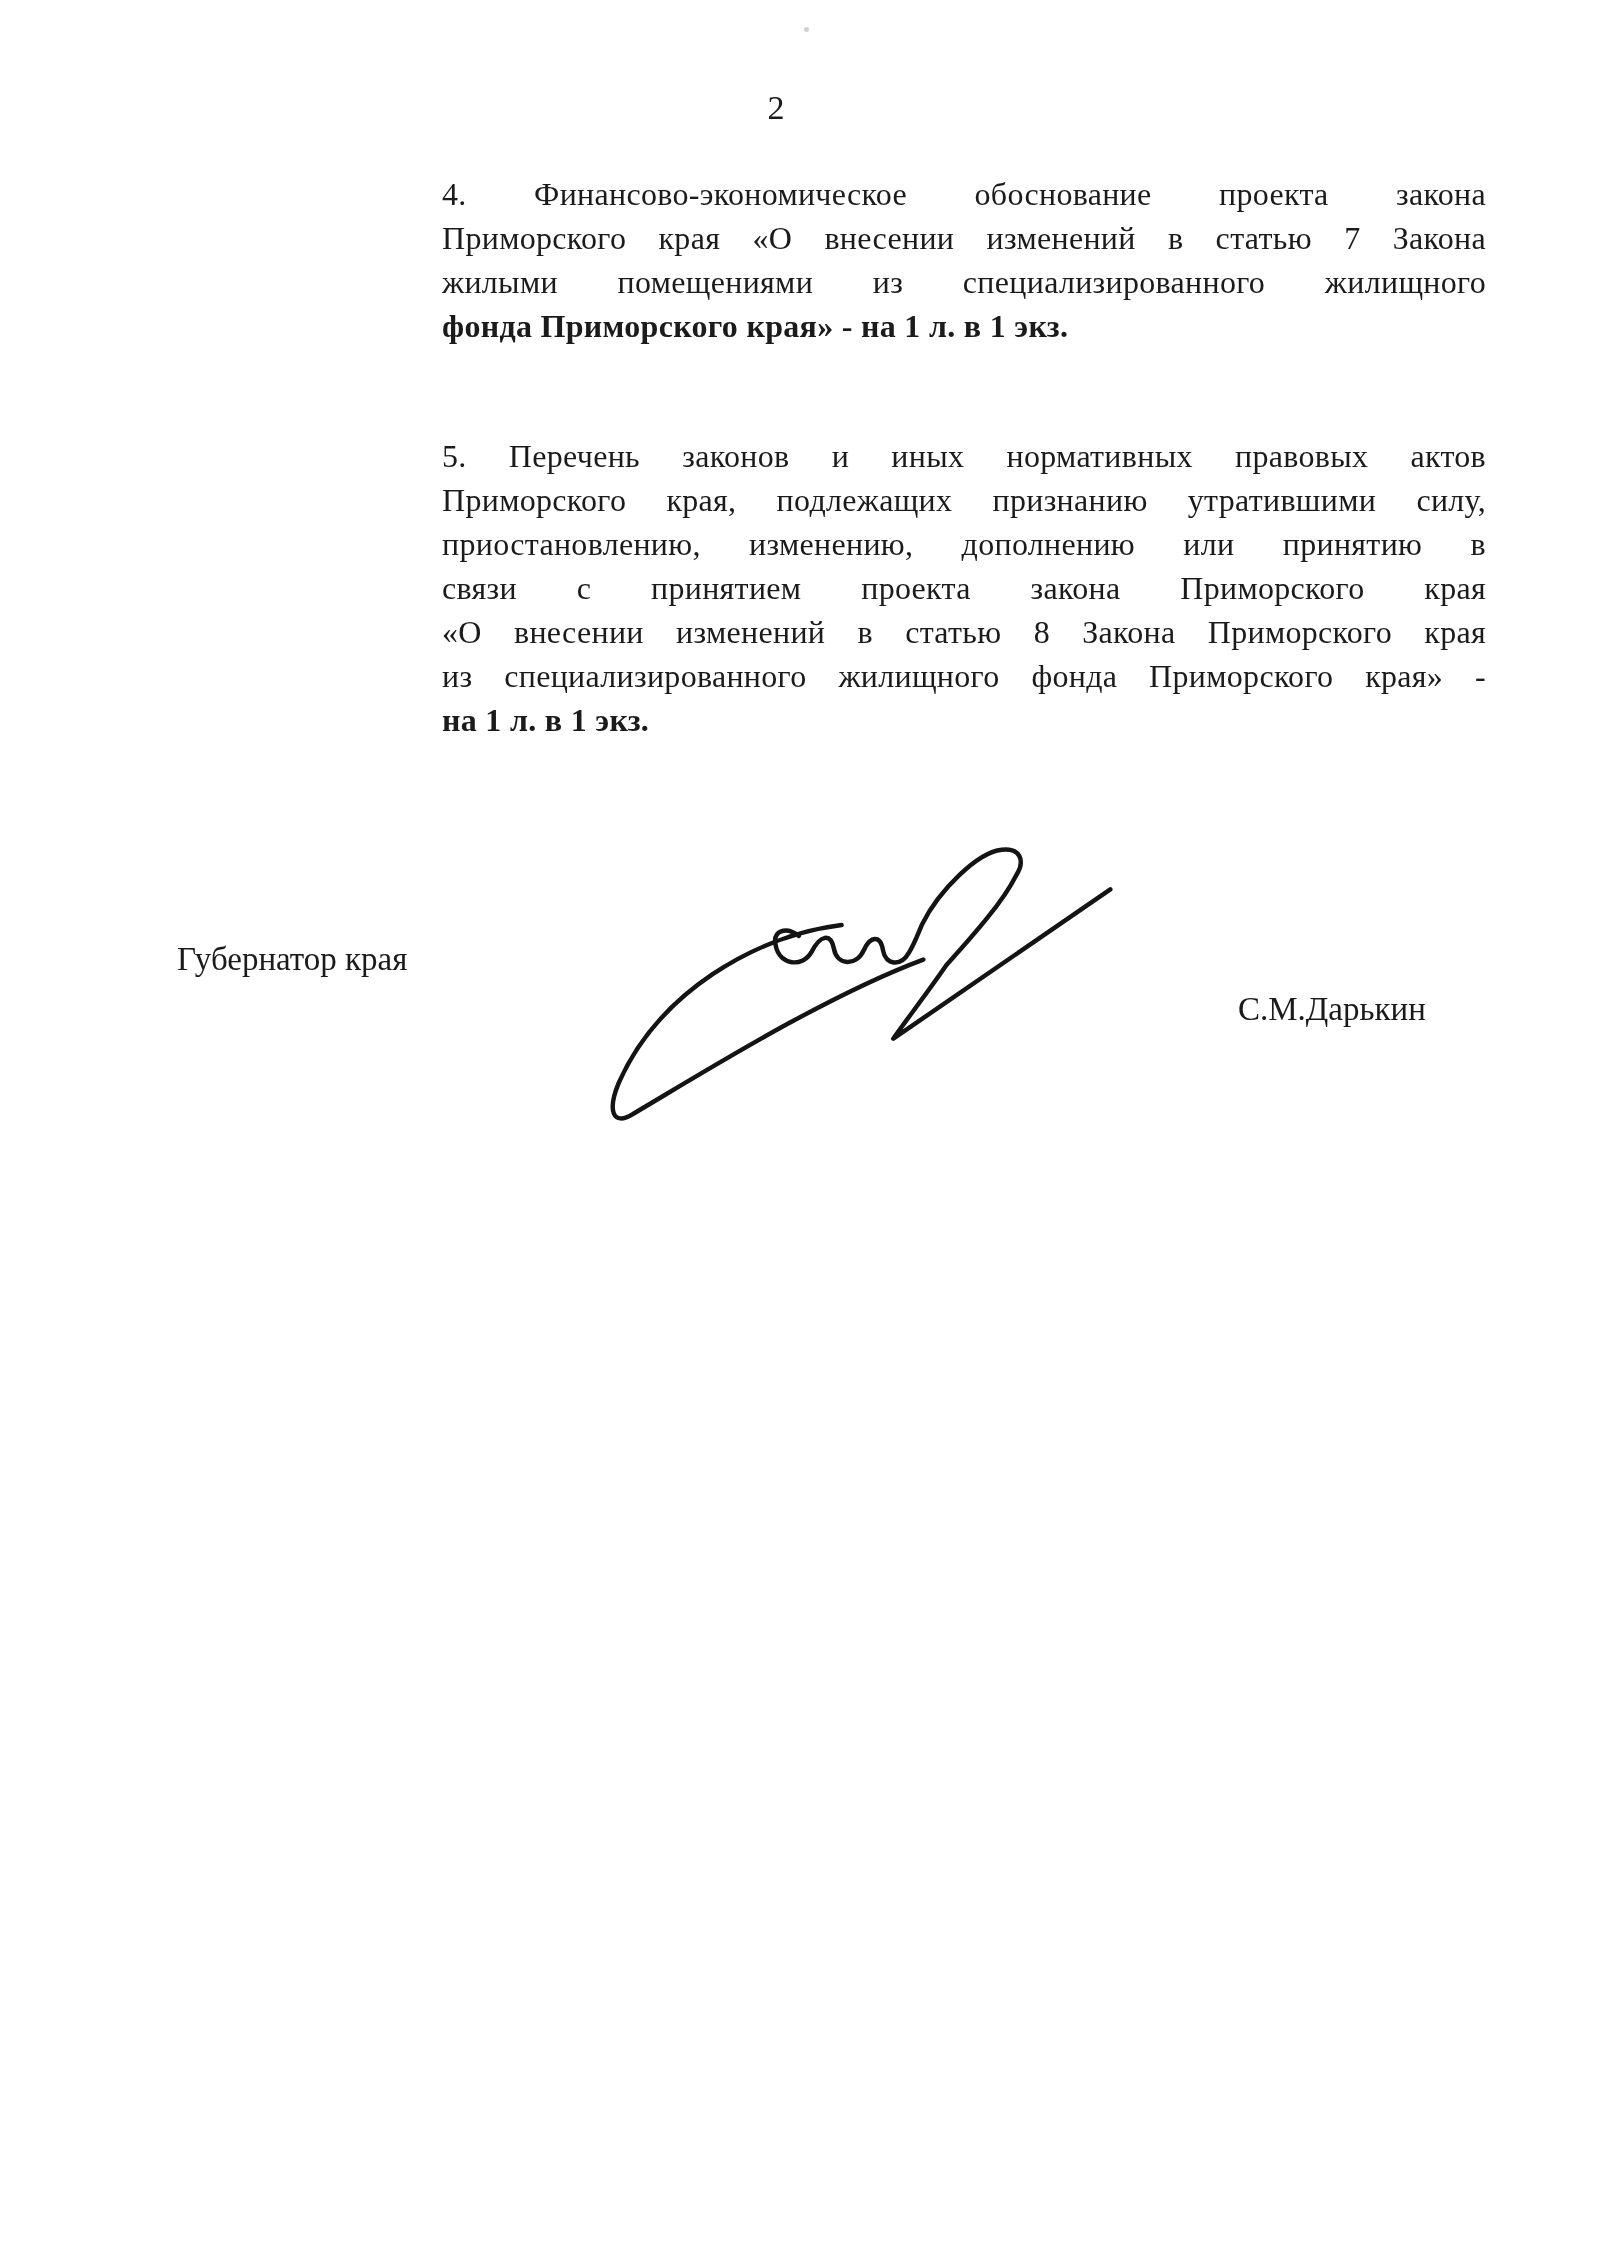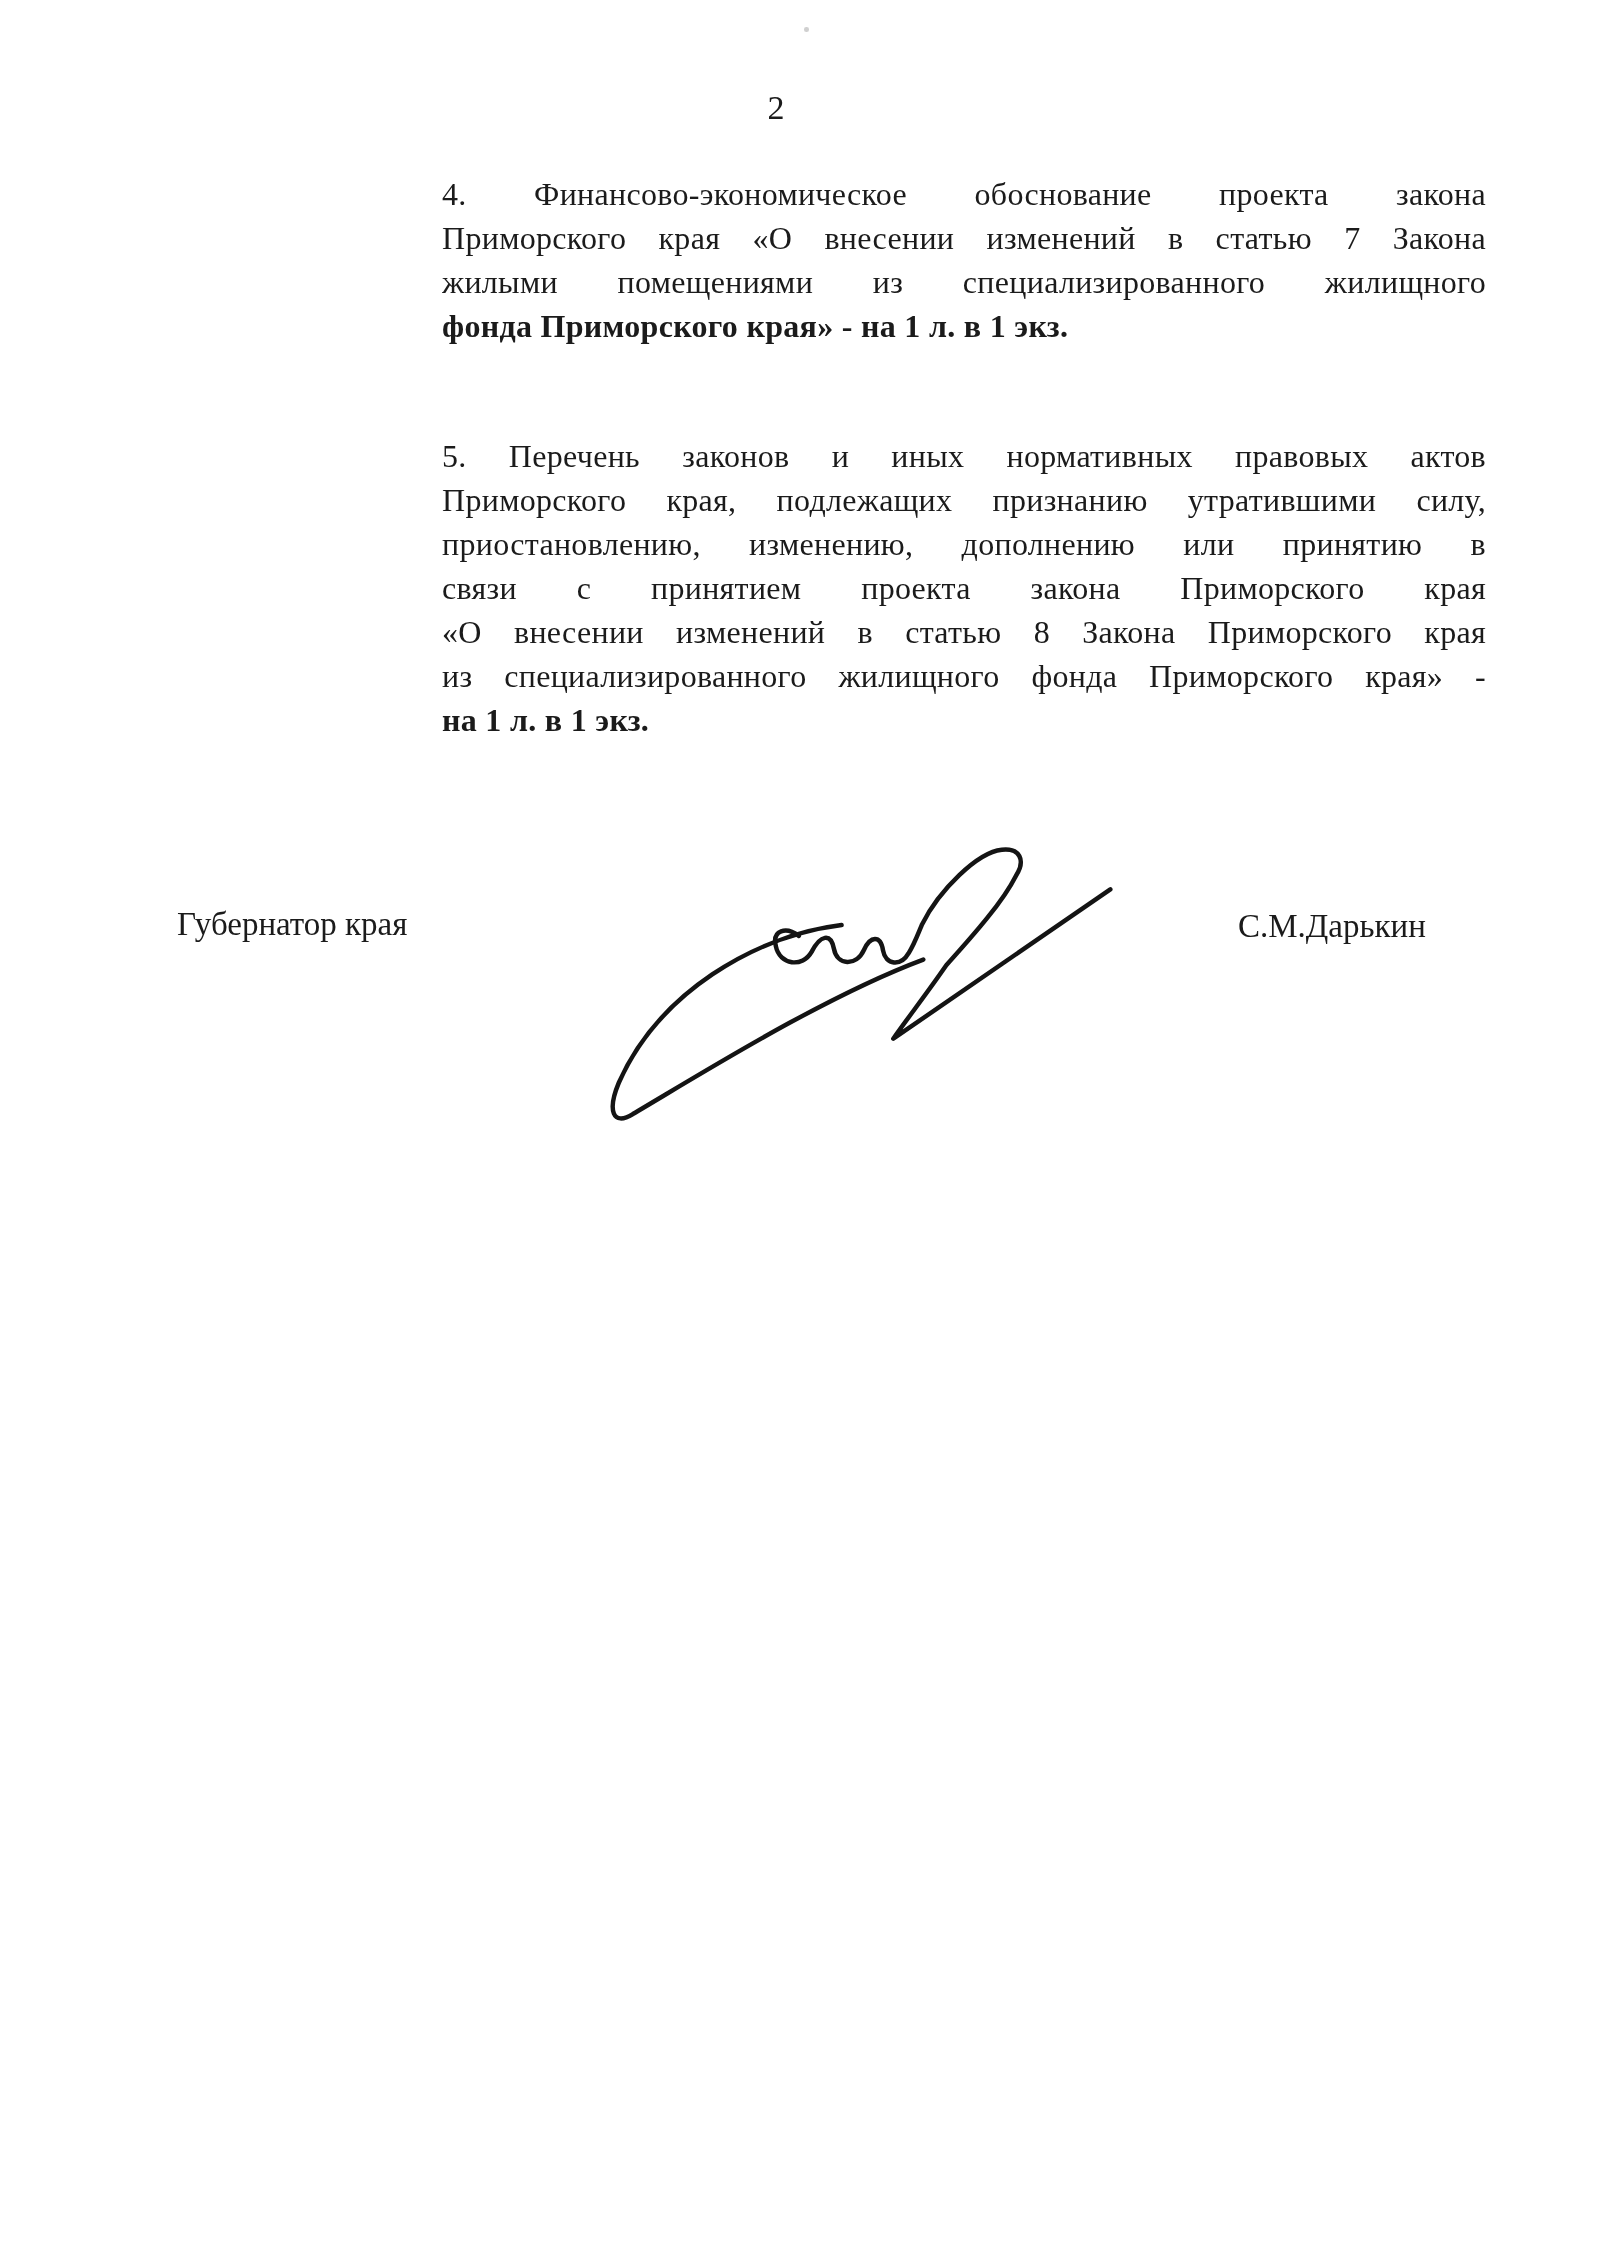--- a/index.html
+++ b/index.html
@@ -27,25 +27,25 @@
   #para-4{top:172px;}
   #para-5{top:434px;}
   .para .line{
     height:44px;overflow:hidden;
     text-align:justify;text-justify:inter-word;
   }
   .para .line::after{content:"";display:inline-block;width:100%;}
   .para .line.last{text-align:left;font-weight:bold;}
   .para .line.last::after{content:none;}
   .sig-label{
-    position:absolute;left:177px;top:902px;
+    position:absolute;left:177px;top:937px;
     font-size:33px;line-height:44px;white-space:nowrap;
   }
   .sig-name{
-    position:absolute;left:1238px;top:904px;
+    position:absolute;left:1238px;top:987px;
     font-size:33px;line-height:44px;white-space:nowrap;
   }
   .sig-svg{
     position:absolute;left:556px;top:754px;
     width:575px;height:383px;
   }
   .sig-svg path{
     fill:none;stroke:#141414;stroke-width:7;
     stroke-linecap:round;stroke-linejoin:round;
   }

